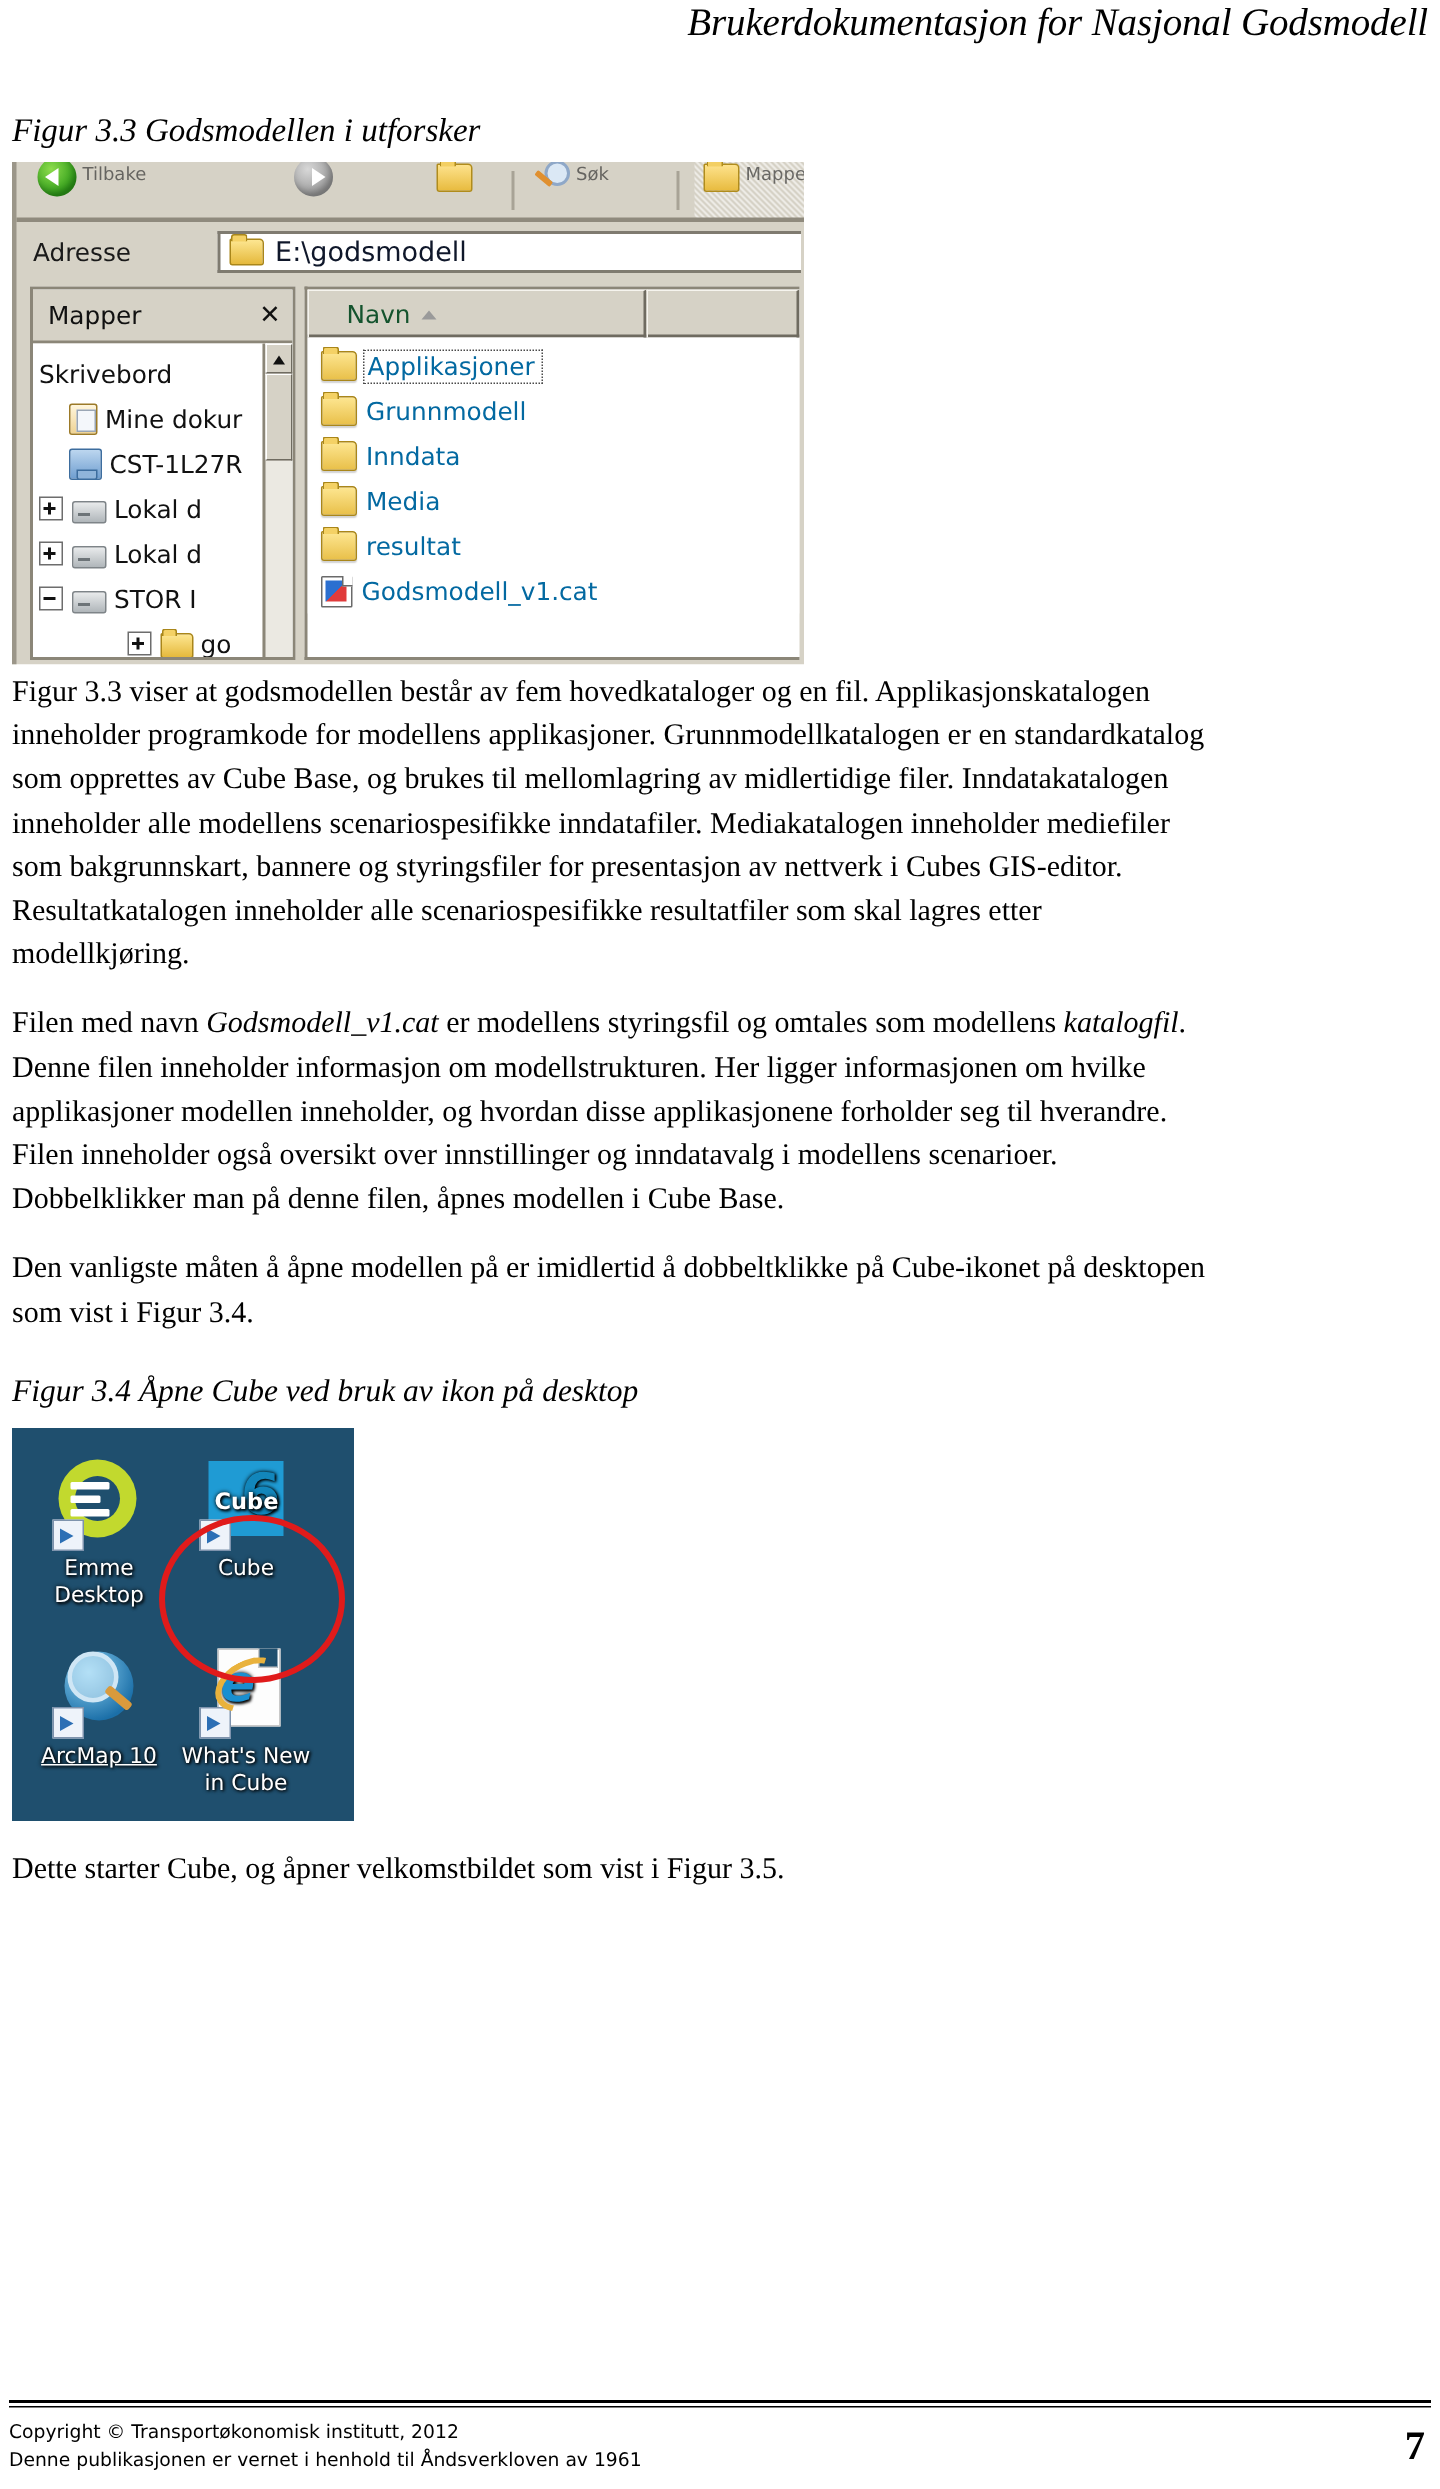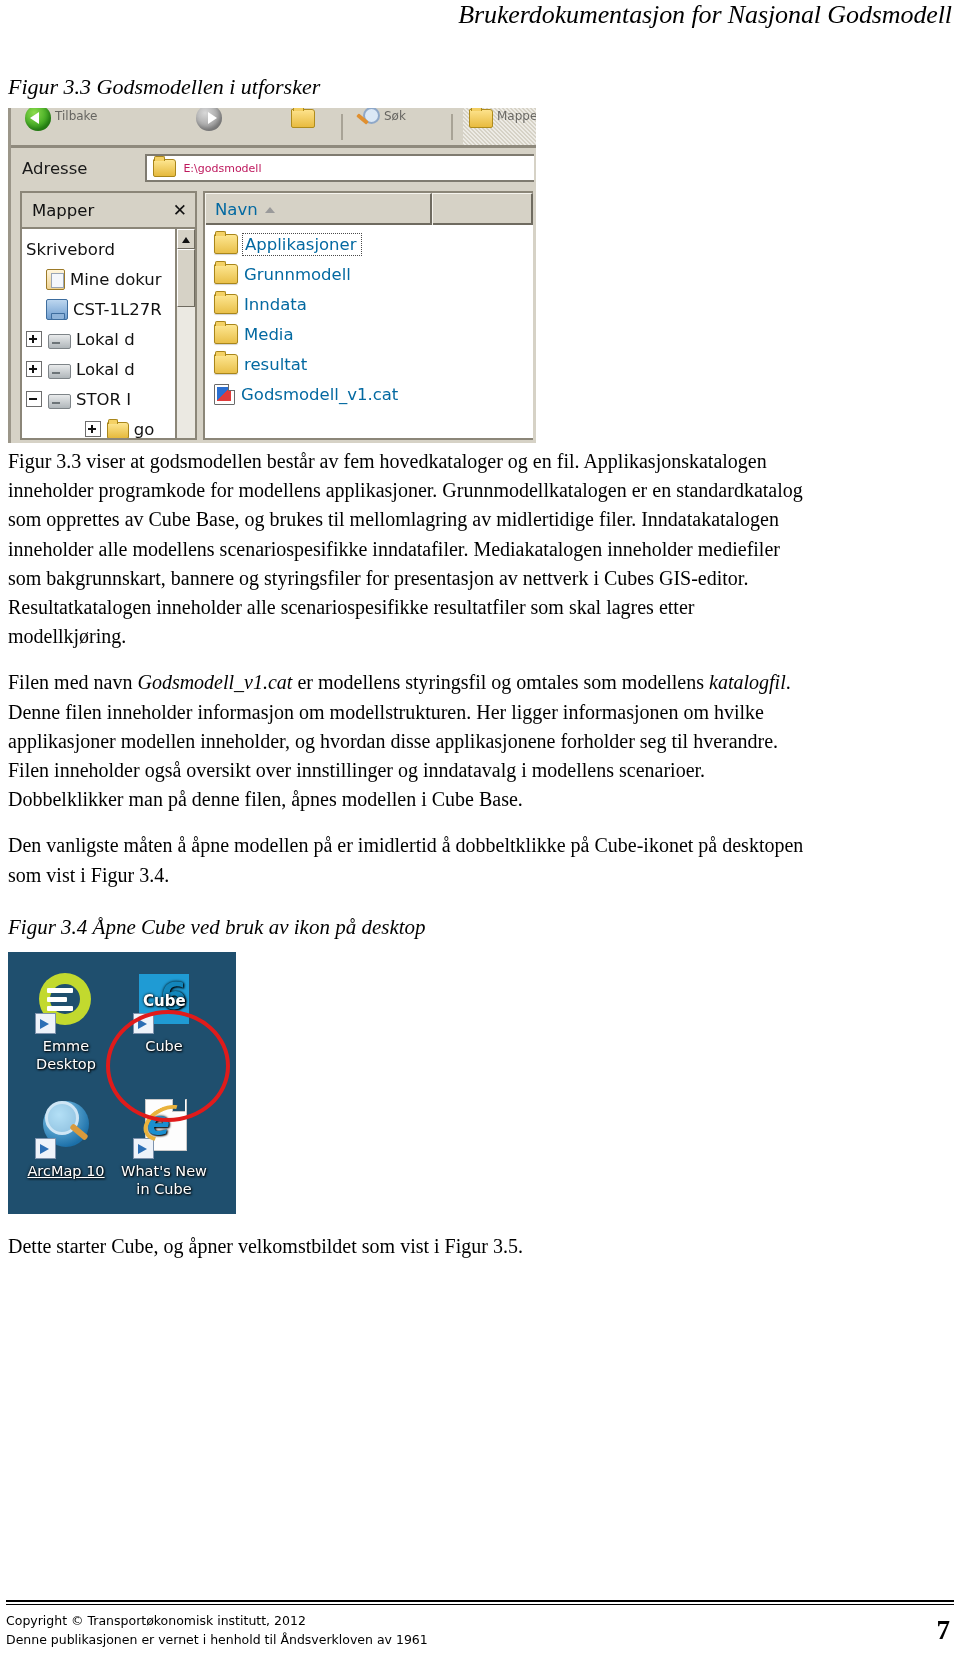--- a/index.html
+++ b/index.html
@@ -198,21 +198,21 @@
     background: linear-gradient(#fde691, #e5b93c);
     border: 1px solid #a9861a;
     border-radius: 1px 3px 2px 2px;
   }
   .addr-folder:before {
     content: ""; position: absolute; left: 0px; top: -4px;
     width: 9px; height: 4px;
     background: #f4d165; border: 1px solid #a9861a; border-bottom: none;
     border-radius: 2px 2px 0 0;
   }
-  .addr-text { font-size: 11px; color: #be185d; }
+  .addr-text { font-size: 18px; color: #0f172a; }
 
   
   .ex-panes {
     position: absolute;
     left: 0; top: 80px;
     width: 528px; height: 255px;
     background: #d6d2c6;
     border-left: 3px solid #9b9689;
     box-sizing: border-box;
   }
@@ -361,23 +361,23 @@
     box-sizing: border-box;
   }
   .col-head {
     height: 32px;
     box-sizing: border-box;
     border-right: 2px solid #6f6b60;
     border-top: 1px solid #f6f4ee;
     border-left: 1px solid #f6f4ee;
     display: flex;
     align-items: center;
-    padding-left: 9px;
+    padding-left: 25px;
     font-size: 16.5px;
-    color: #0369a1;
+    color: #14532d;
     gap: 7px;
   }
   .col-head.name { width: 272px; }
   .col-head.size { width: 120px; }
   .sort-arrow {
     width: 0; height: 0;
     border-left: 5px solid transparent;
     border-right: 5px solid transparent;
     border-bottom: 6px solid #9a9a9a;
   }

